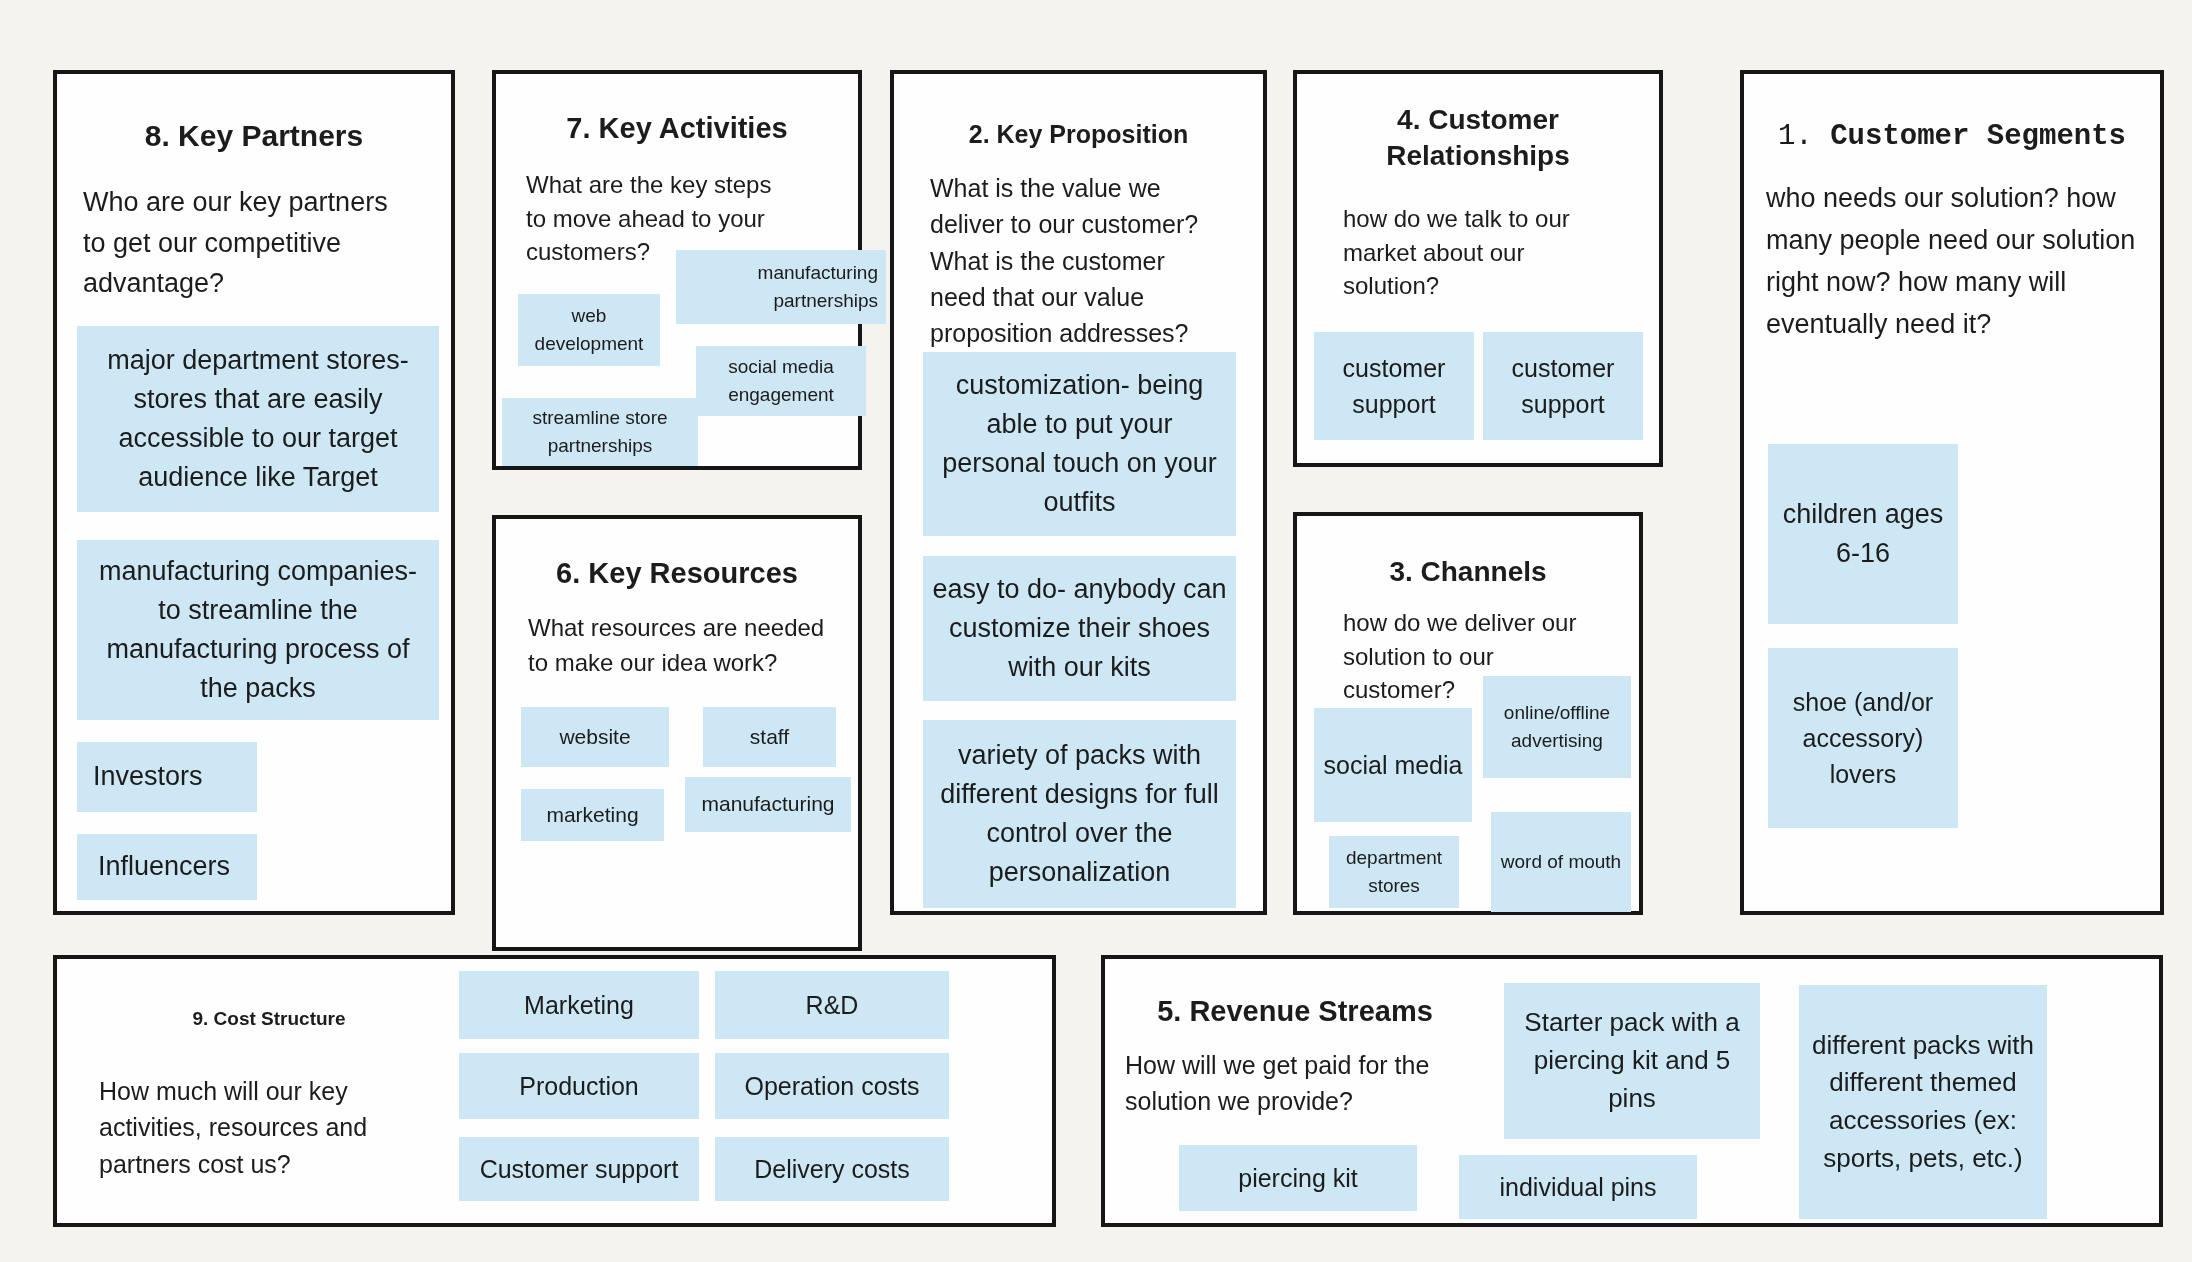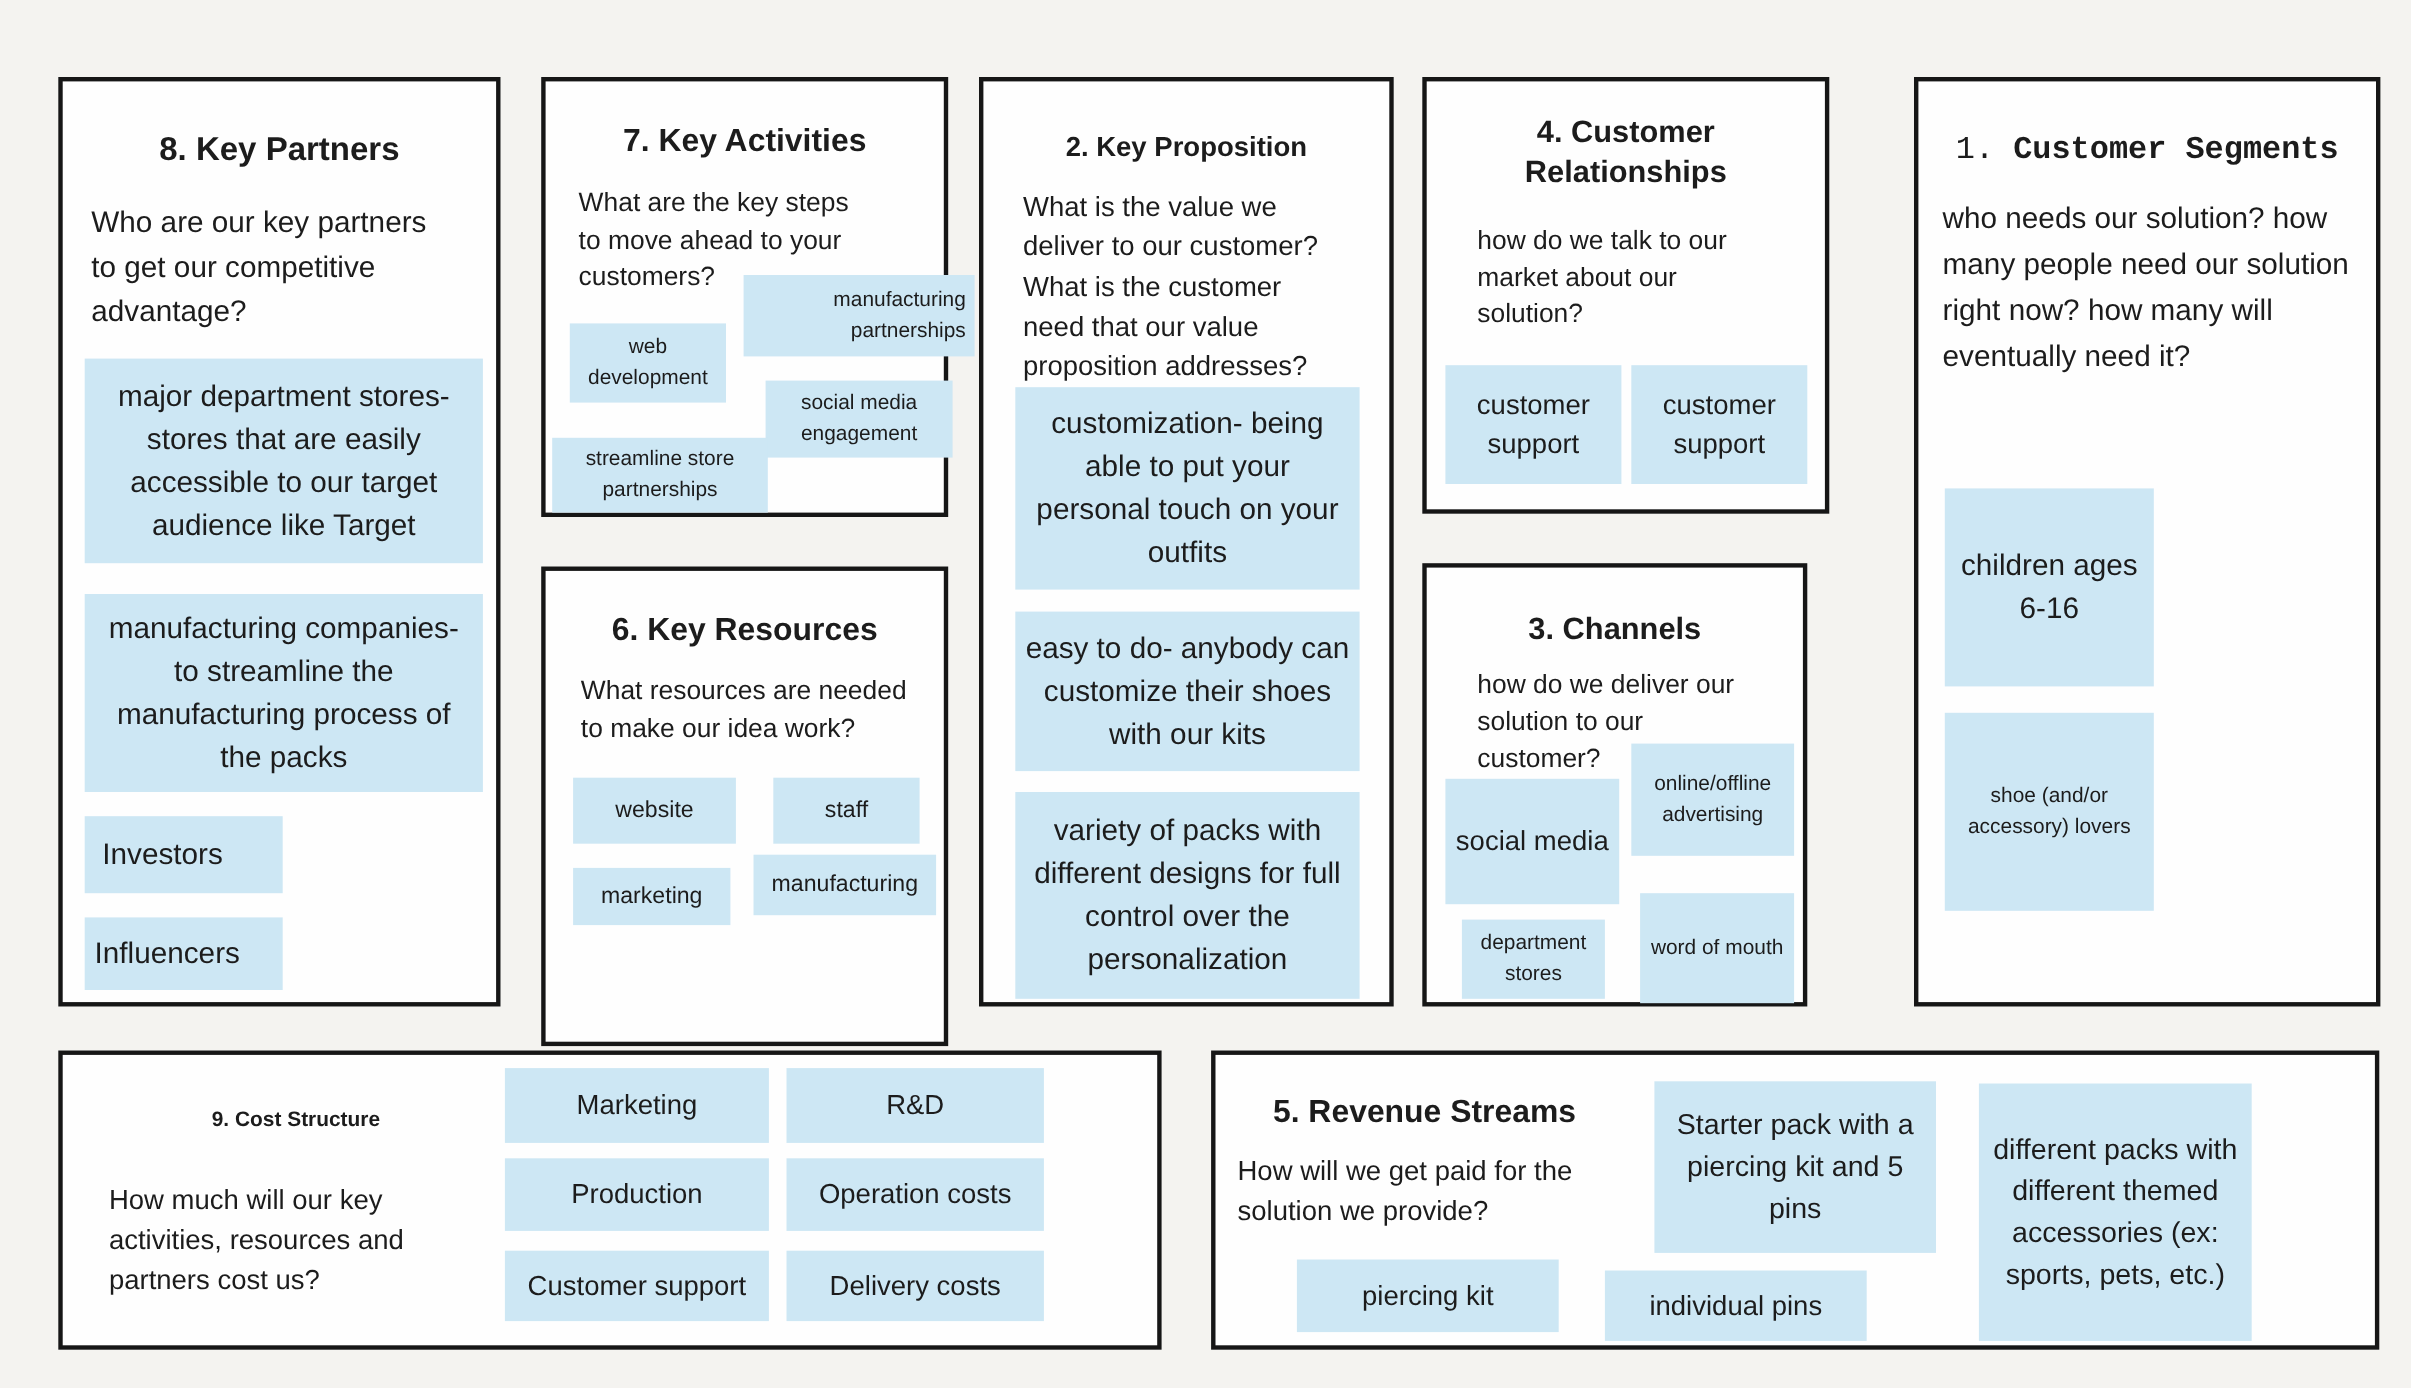--- a/index.html
+++ b/index.html
@@ -41,21 +41,21 @@
     padding: 4px 8px;
   }
 
   
   #key-partners { left: 53px; top: 70px; width: 402px; height: 845px; }
   #key-partners .title { top: 42px; font-size: 30px; }
   #key-partners .desc  { top: 108px; left: 26px; width: 330px; font-size: 27px; }
   #key-partners .n0 { left: 20px; top: 252px; width: 362px; height: 186px; font-size: 27px; }
   #key-partners .n1 { left: 20px; top: 466px; width: 362px; height: 180px; font-size: 27px; }
   #key-partners .n2 { left: 20px; top: 668px; width: 180px; height: 70px; font-size: 27px; justify-content: flex-start; text-align: left; padding-left: 16px; }
-  #key-partners .n3 { left: 20px; top: 760px; width: 180px; height: 66px; font-size: 27px; justify-content: flex-start; text-align: left; padding-left: 9px; }
+  #key-partners .n3 { left: 20px; top: 760px; width: 180px; height: 66px; font-size: 27px; justify-content: flex-start; text-align: left; padding-left: 21px; }
 
   
   #key-activities { left: 492px; top: 70px; width: 370px; height: 400px; }
   #key-activities .title { top: 36px; font-size: 29px; }
   #key-activities .desc  { top: 94px; left: 30px; width: 270px; font-size: 24px; line-height: 1.4; }
   #key-activities .n0 { left: 180px; top: 176px; width: 210px; height: 74px; font-size: 19px; text-align: right; }
   #key-activities .n1 { left: 22px;  top: 220px; width: 142px; height: 72px; font-size: 19px; }
   #key-activities .n2 { left: 200px; top: 272px; width: 170px; height: 70px; font-size: 19px; }
   #key-activities .n3 { left: 6px;   top: 324px; width: 196px; height: 68px; font-size: 19px; }
 
@@ -91,21 +91,21 @@
   #channels .n1 { left: 186px; top: 160px; width: 148px; height: 102px; font-size: 19px; }
   #channels .n2 { left: 32px;  top: 320px; width: 130px; height: 72px;  font-size: 19px; }
   #channels .n3 { left: 194px; top: 296px; width: 140px; height: 100px; font-size: 19px; }
 
   
   #customer-segments { left: 1740px; top: 70px; width: 424px; height: 845px; }
   #customer-segments .title { top: 44px; font-size: 29px; font-weight: normal; font-family: Liberation Mono, monospace; }
   #customer-segments .title .t-main { font-weight: bold; }
   #customer-segments .desc { top: 104px; left: 22px; width: 370px; font-size: 27px; line-height: 1.55; }
   #customer-segments .n0 { left: 24px; top: 370px; width: 190px; height: 180px; font-size: 27px; }
-  #customer-segments .n1 { left: 24px; top: 574px; width: 190px; height: 180px; font-size: 19px; }
+  #customer-segments .n1 { left: 24px; top: 574px; width: 190px; height: 180px; font-size: 25px; }
 
   
   #cost-structure { left: 53px; top: 955px; width: 1003px; height: 272px; }
   #cost-structure .title { top: 48px; left: 12px; right: auto; width: 400px; font-size: 19px; }
   #cost-structure .desc  { top: 114px; left: 42px; width: 330px; font-size: 25px; line-height: 1.45; }
   #cost-structure .n0 { left: 402px; top: 12px;  width: 240px; height: 68px; font-size: 25px; }
   #cost-structure .n1 { left: 658px; top: 12px;  width: 234px; height: 68px; font-size: 25px; }
   #cost-structure .n2 { left: 402px; top: 94px;  width: 240px; height: 66px; font-size: 25px; }
   #cost-structure .n3 { left: 658px; top: 94px;  width: 234px; height: 66px; font-size: 25px; }
   #cost-structure .n4 { left: 402px; top: 178px; width: 240px; height: 64px; font-size: 25px; }

